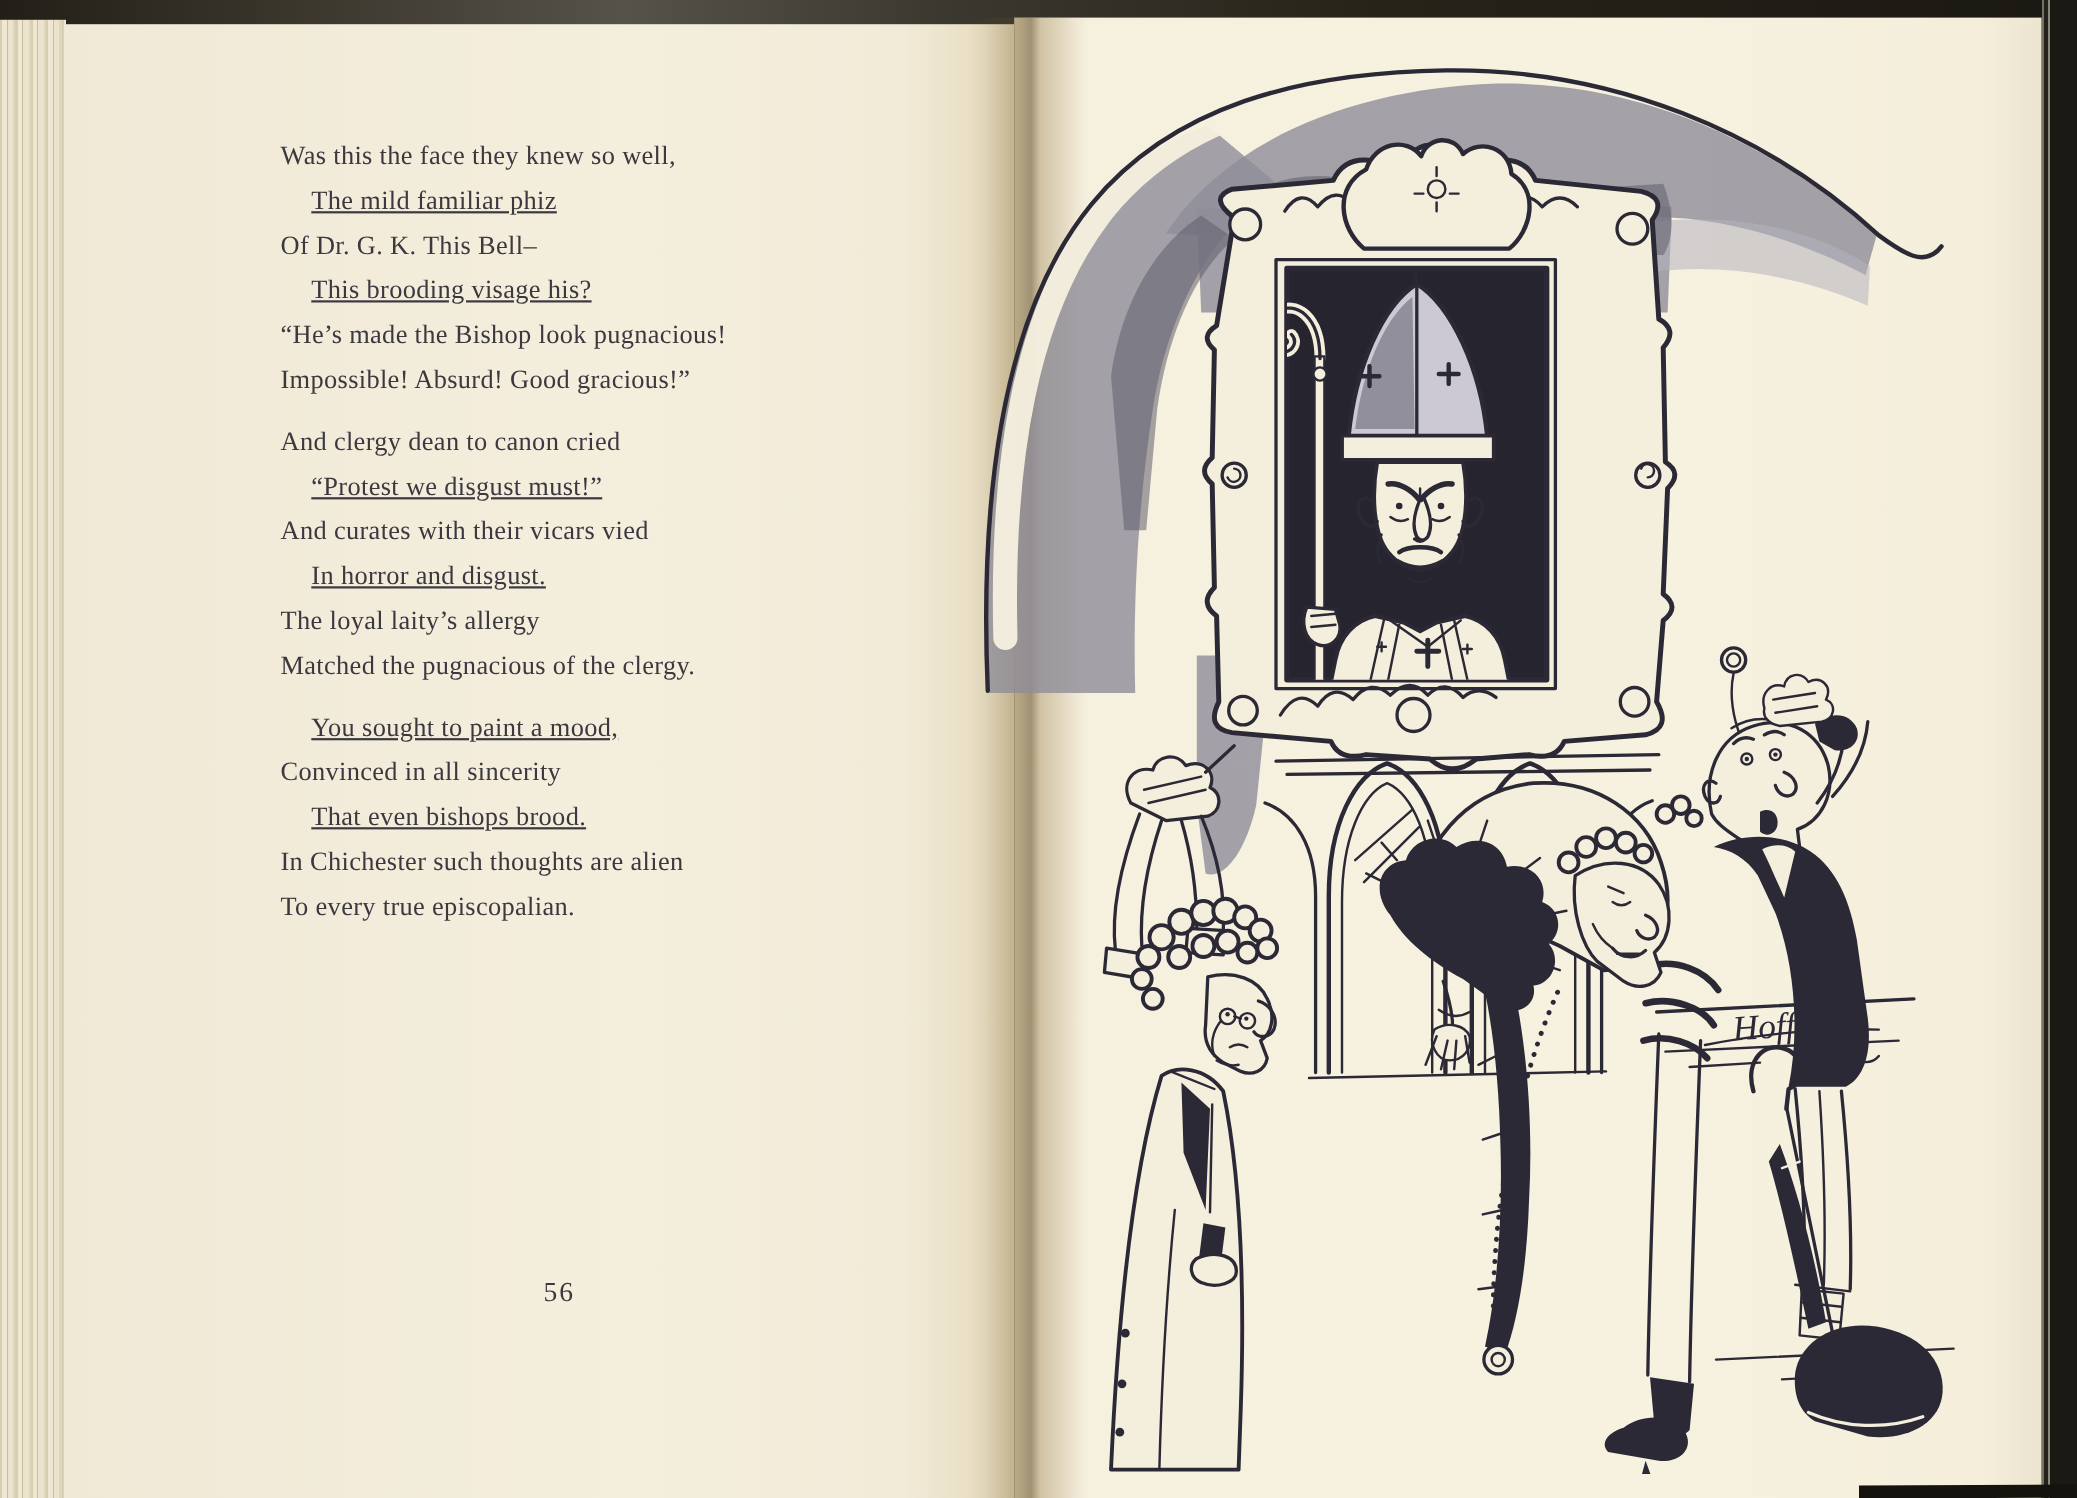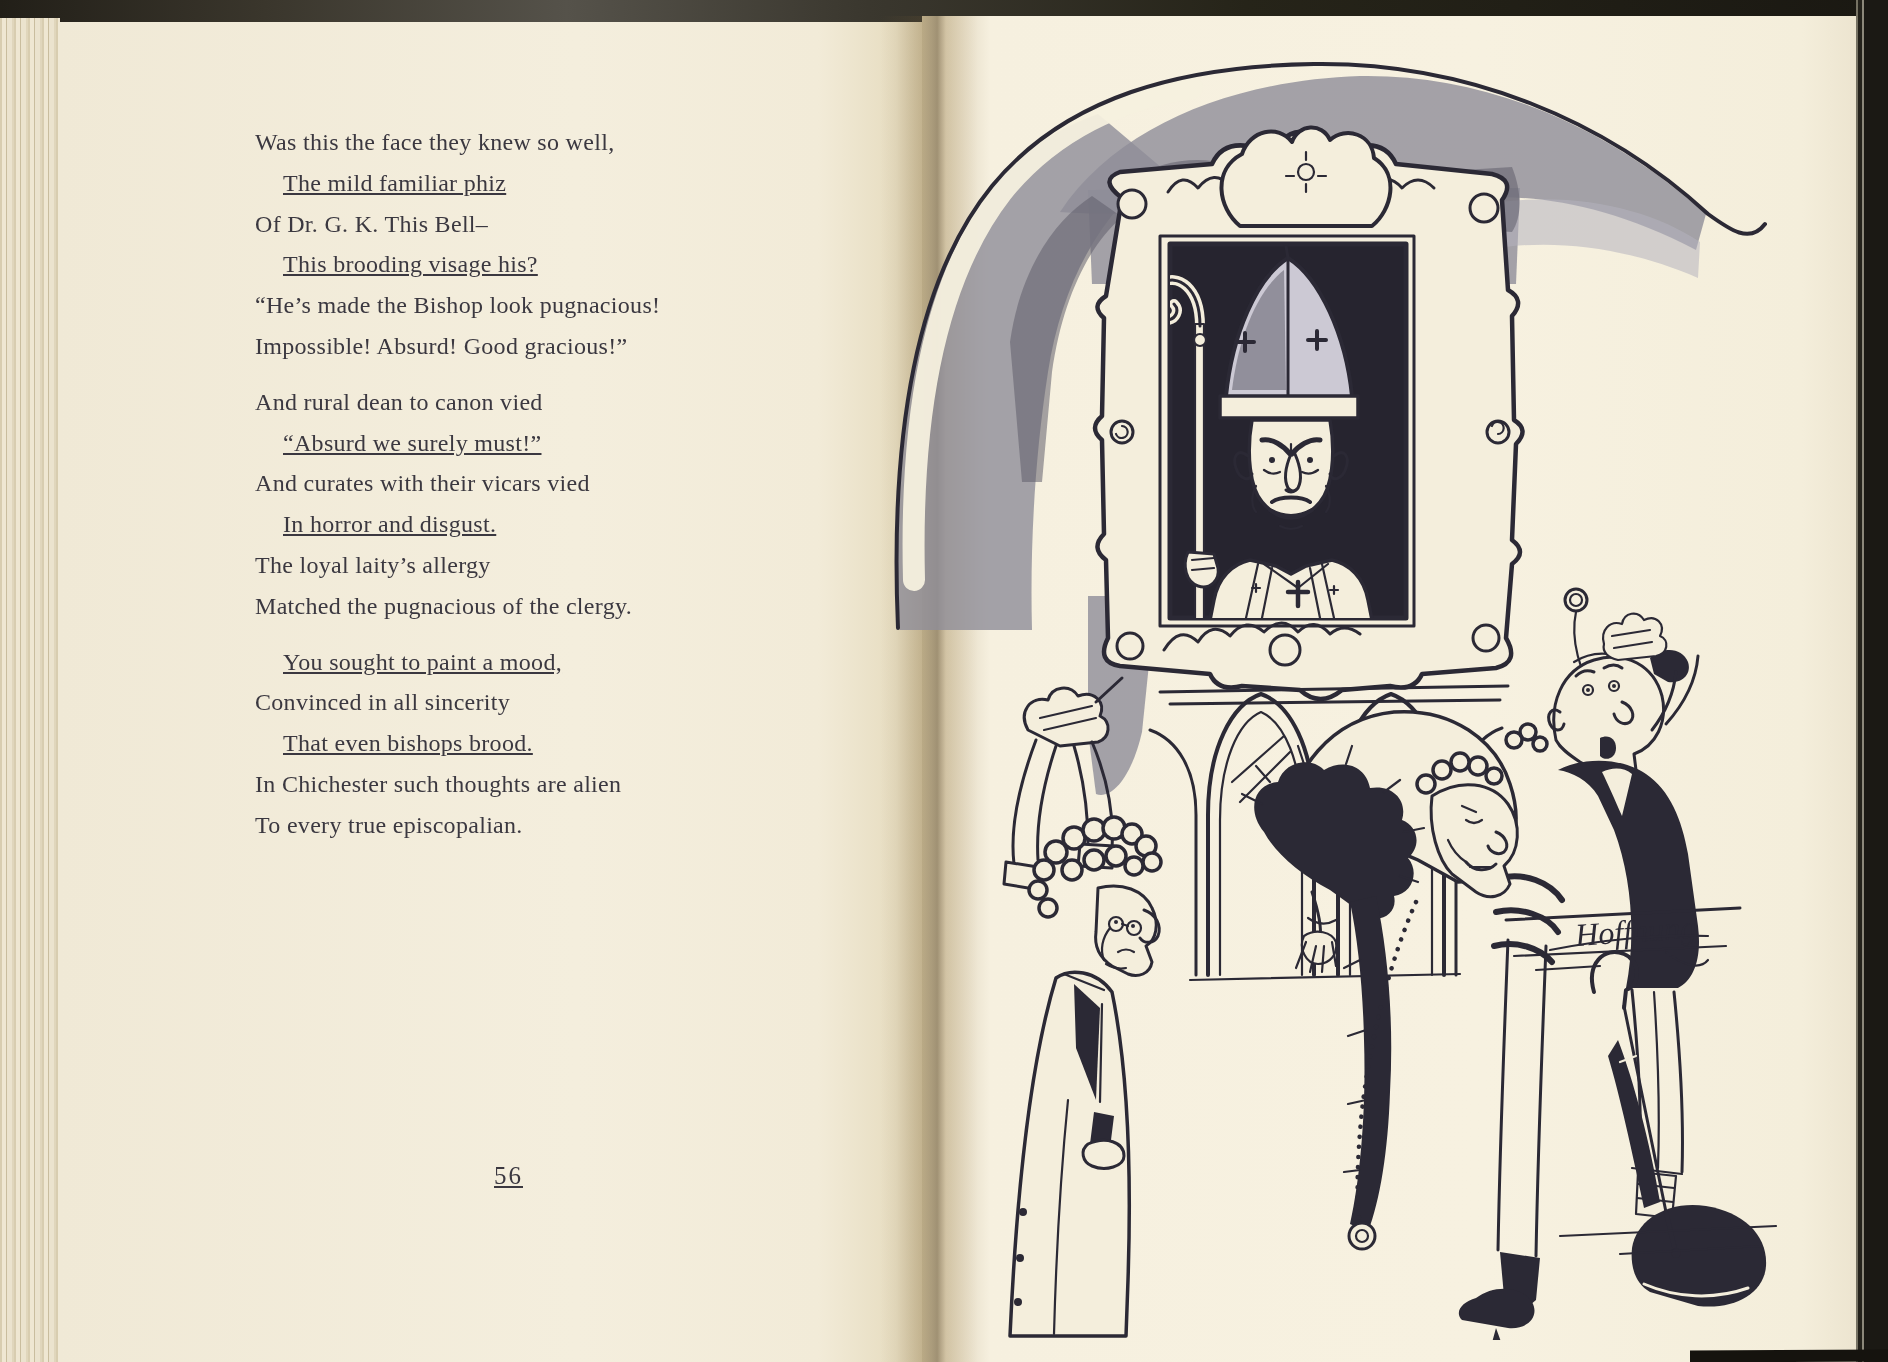--- a/index.html
+++ b/index.html
@@ -40,21 +40,21 @@
   
   #poem{
     position:absolute;left:243px;top:116px;color:#3b3840;
   }
   .stanza{margin:0 0 27px 0;}
   .line{
     margin:12px;font-size:24px;line-height:28.8px;letter-spacing:.3px;white-space:nowrap;
   }
   .indent{padding-left:28px;text-decoration:underline;}
   #page-number{
-    position:absolute;left:494px;top:1162px;font-size:25px;color:#3b3840;letter-spacing:2px;text-decoration:underline;
+    position:absolute;left:494px;top:1162px;font-size:25px;color:#3b3840;letter-spacing:2px;
   }
   
   #illo{position:absolute;left:860px;top:40px;width:950px;height:1300px;}
   #illo path,#illo circle,#illo rect,#illo line{
     stroke:#2b2935;stroke-width:3.5;fill:none;stroke-linecap:round;stroke-linejoin:round;
   }
   #illo .fillC{fill:#f4eedc;}
   #illo .fillI{fill:#2b2935;stroke:none;}
   #illo .wash{fill:#8f8d99;stroke:none;opacity:.8;}
   #illo .wash2{fill:#615f6b;stroke:none;opacity:.55;}
@@ -80,22 +80,22 @@
 <div id="poem">
   <div class="stanza">
     <p class="line">Was this the face they knew so well,</p>
     <p class="line indent">The mild familiar phiz</p>
     <p class="line">Of Dr. G. K. This Bell–</p>
     <p class="line indent">This brooding visage his?</p>
     <p class="line">“He’s made the Bishop look pugnacious!</p>
     <p class="line">Impossible! Absurd! Good gracious!”</p>
   </div>
   <div class="stanza">
-    <p class="line">And rural dean to canon vied</p>
-    <p class="line indent">“Absurd we surely must!”</p>
+    <p class="line">And clergy dean to canon cried</p>
+    <p class="line indent">“Protest we disgust must!”</p>
     <p class="line">And curates with their vicars vied</p>
     <p class="line indent">In horror and disgust.</p>
     <p class="line">The loyal laity’s allergy</p>
     <p class="line">Matched the pugnacious of the clergy.</p>
   </div>
   <div class="stanza">
     <p class="line indent">You sought to paint a mood,</p>
     <p class="line">Convinced in all sincerity</p>
     <p class="line indent">That even bishops brood.</p>
     <p class="line">In Chichester such thoughts are alien</p>

